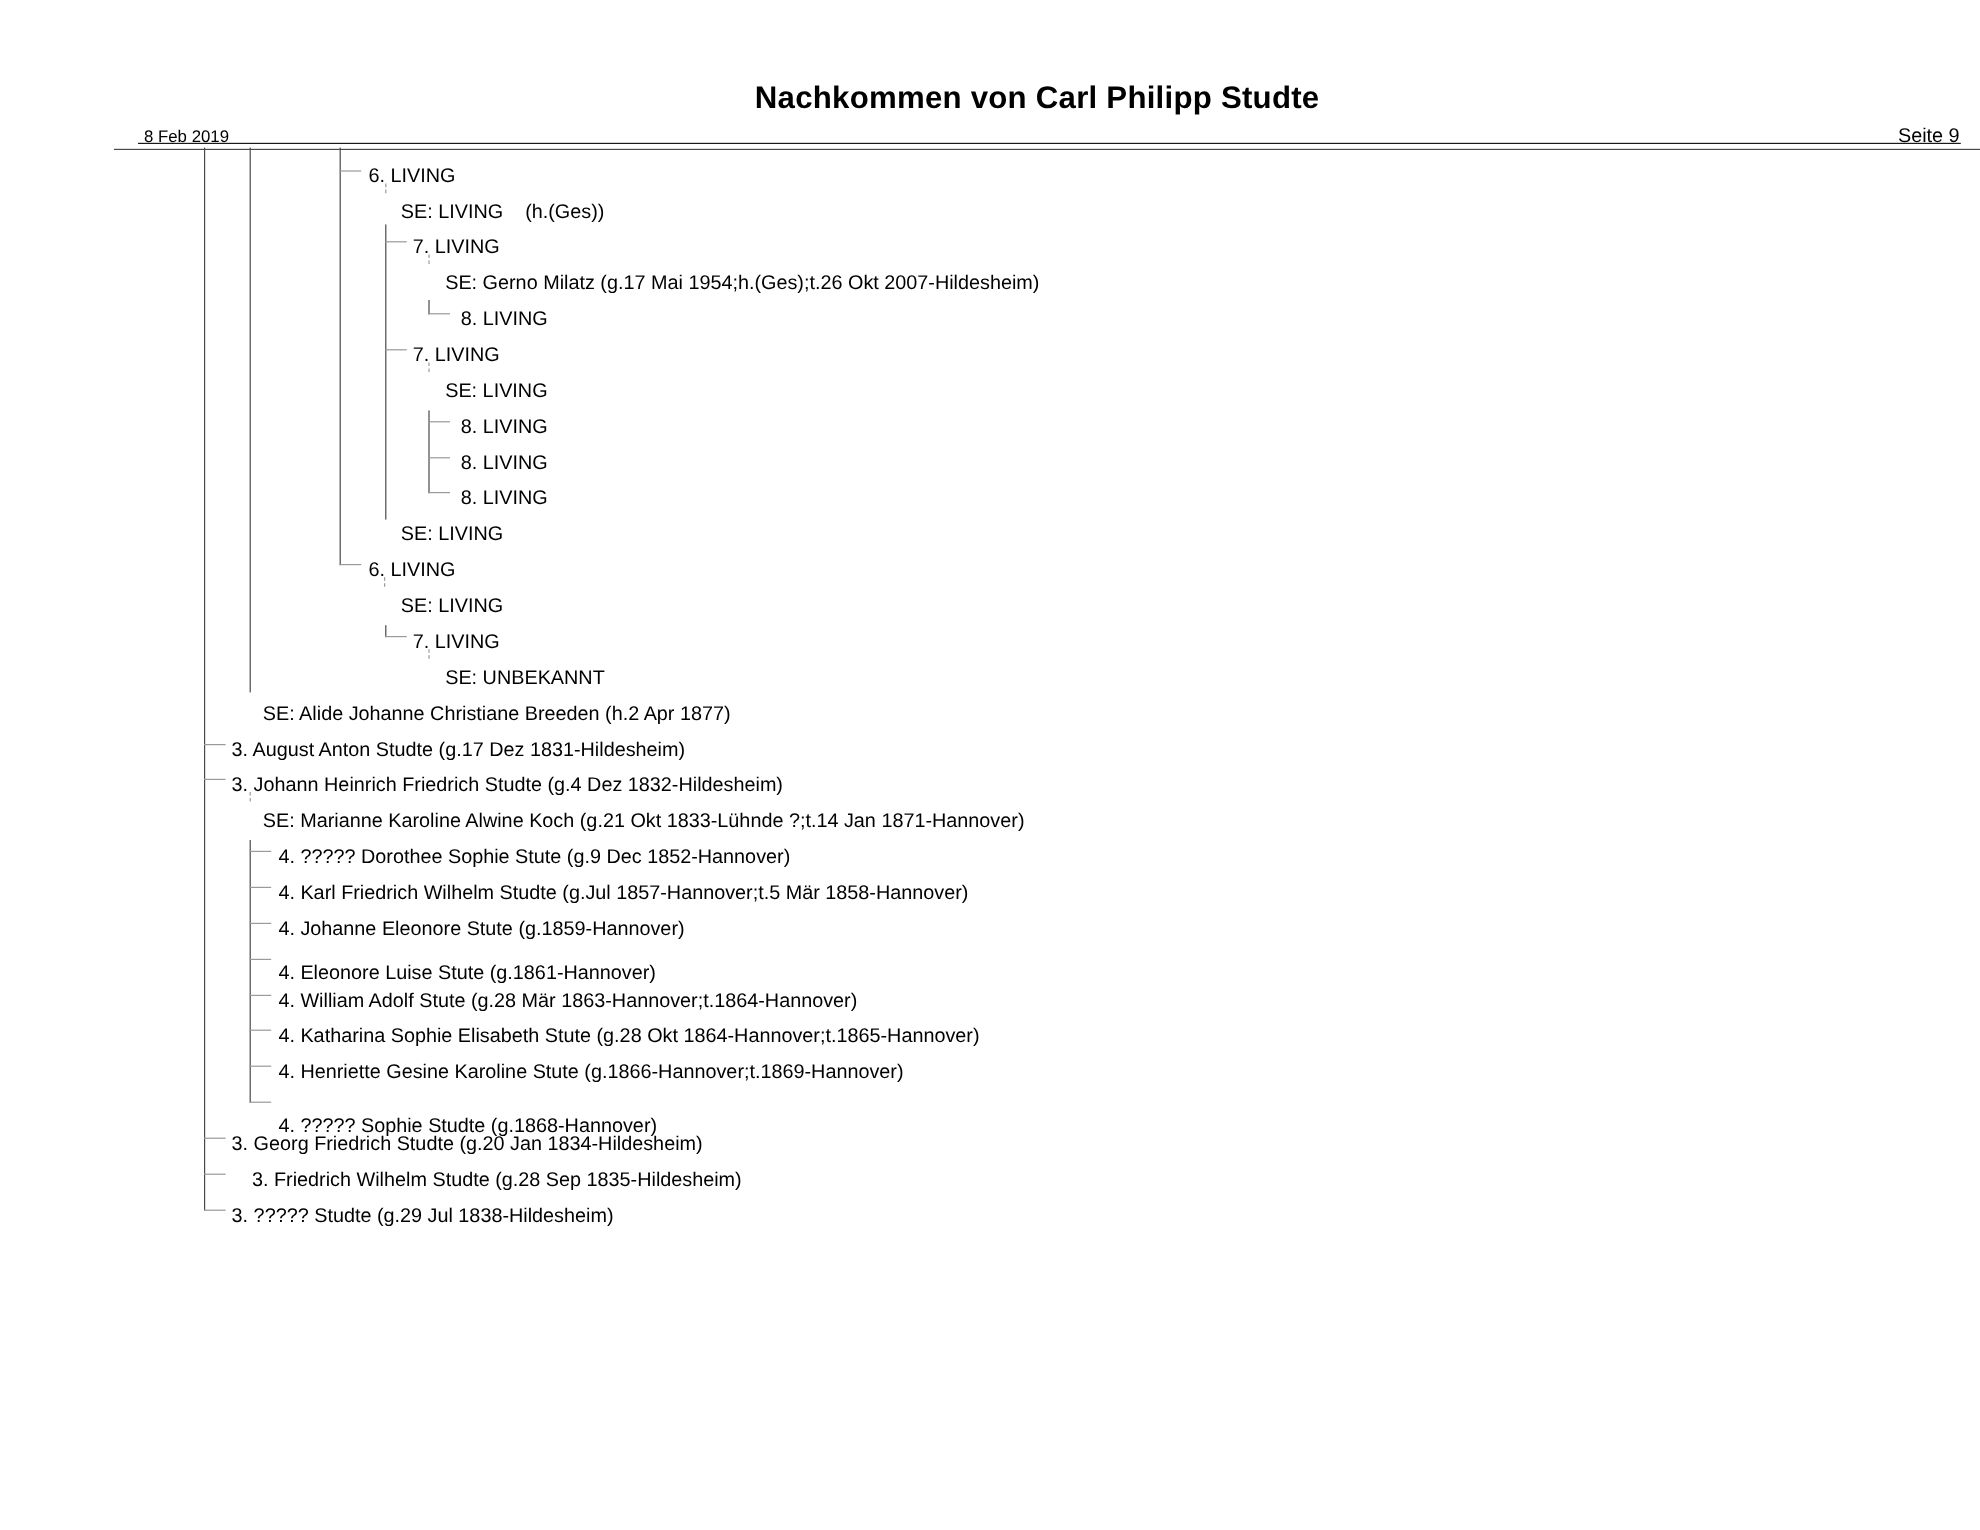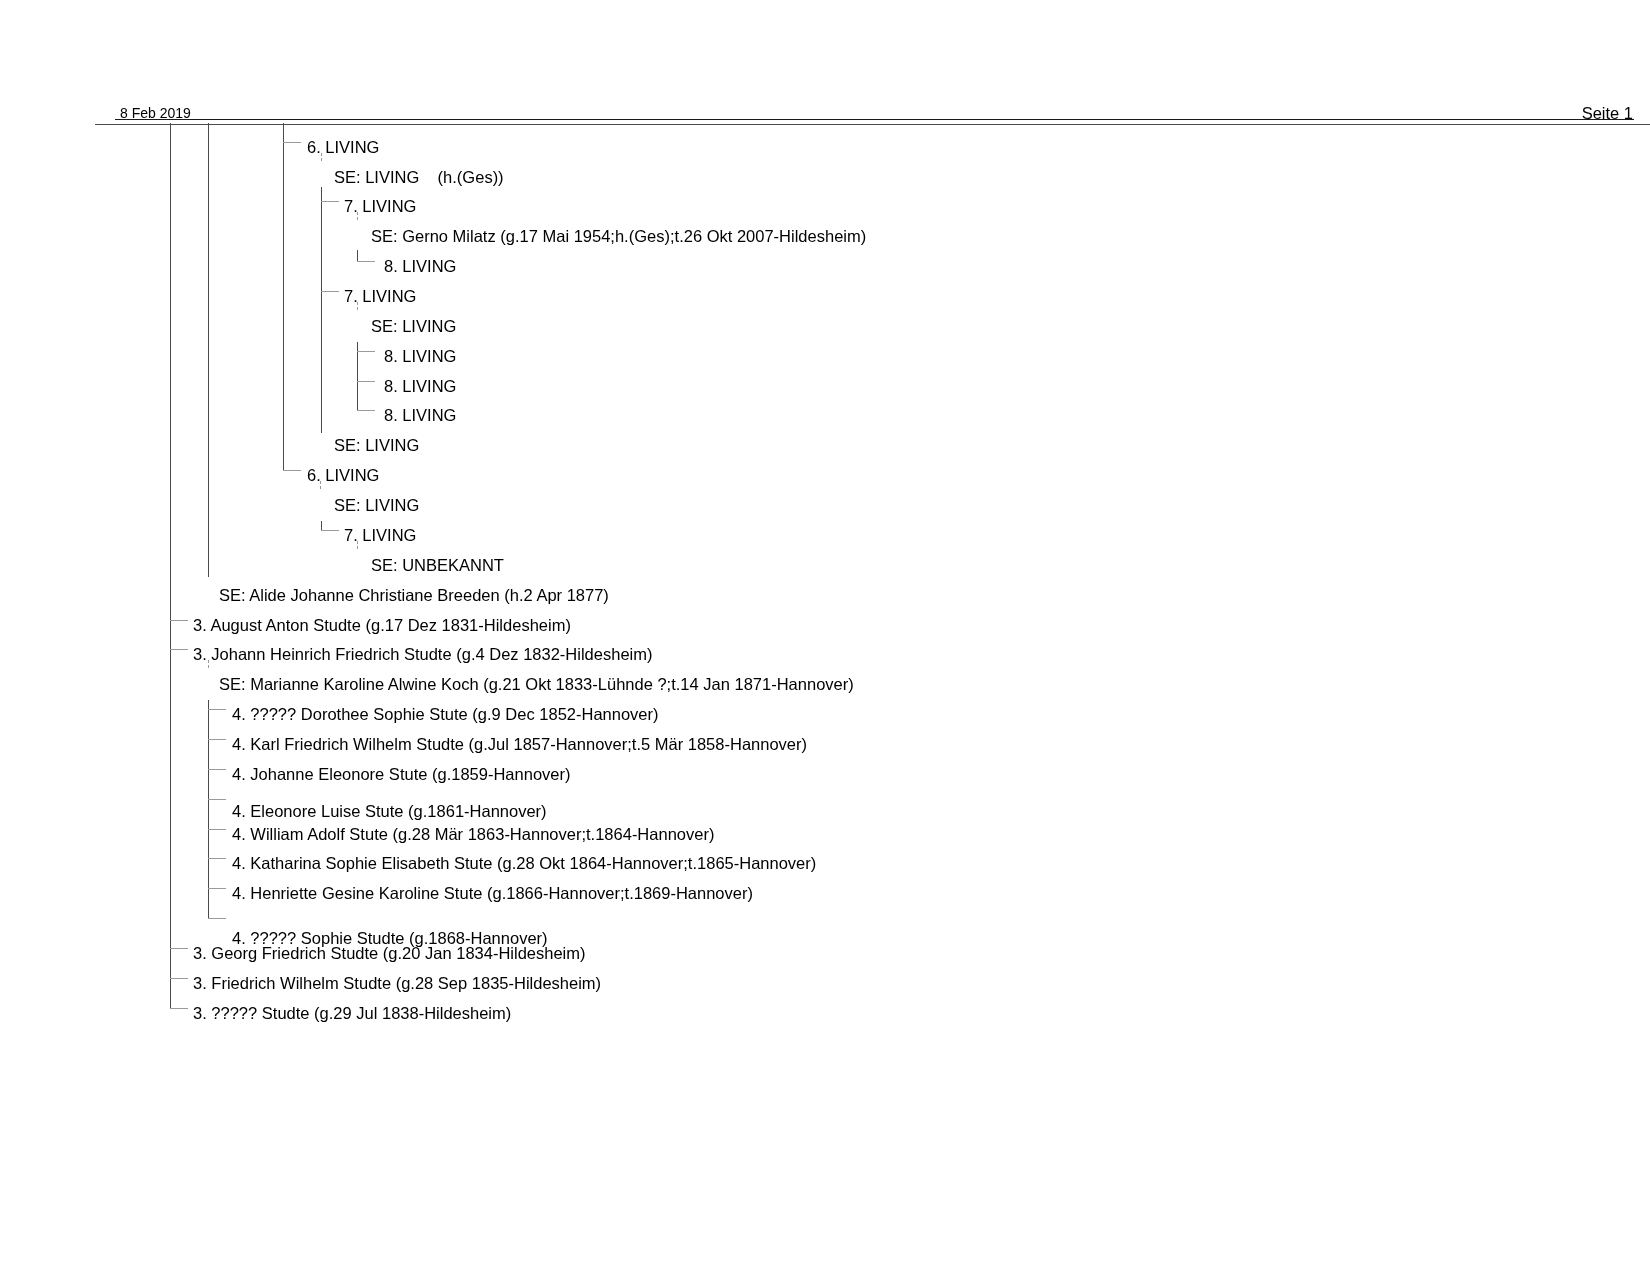--- a/index.html
+++ b/index.html
@@ -31,21 +31,22 @@
   }
   .vline{position:absolute;width:0;border-left:1px solid #4a4a4a;}
   .tick{position:absolute;height:0;width:18px;border-top:1px solid #9a9a9a;}
   .stub{position:absolute;width:0;height:8px;border-left:1px dashed #9a9a9a;}
 </style>
 </head>
 <body>
 
 <div id="page">
   <div class="hdr-date">8 Feb 2019</div>
-  <div class="hdr-page">Seite 1</div>
+  <div class="hdr-title">Nachkommen von Carl Philipp Studte</div>
+  <div class="hdr-page">Seite 9</div>
   <div class="rule-a"></div>
   <div class="rule-b"></div>
   <div id="tree">
       <div class="tree-row" style="left: 307px; top: 136.7px;">6. LIVING</div>
       <div class="tree-row" style="left: 334px; top: 166.6px;">SE: LIVING    (h.(Ges))</div>
       <div class="tree-row" style="left: 344px; top: 196.4px;">7. LIVING</div>
       <div class="tree-row" style="left: 371px; top: 226.3px;">SE: Gerno Milatz (g.17 Mai 1954;h.(Ges);t.26 Okt 2007-Hildesheim)</div>
       <div class="tree-row" style="left: 384px; top: 256.1px;">8. LIVING</div>
       <div class="tree-row" style="left: 344px; top: 286px;">7. LIVING</div>
       <div class="tree-row" style="left: 371px; top: 315.9px;">SE: LIVING</div>
@@ -63,21 +64,21 @@
       <div class="tree-row" style="left: 219px; top: 674.2px;">SE: Marianne Karoline Alwine Koch (g.21 Okt 1833-Lühnde ?;t.14 Jan 1871-Hannover)</div>
       <div class="tree-row" style="left: 232px; top: 704px;">4. ????? Dorothee Sophie Stute (g.9 Dec 1852-Hannover)</div>
       <div class="tree-row" style="left: 232px; top: 733.9px;">4. Karl Friedrich Wilhelm Studte (g.Jul 1857-Hannover;t.5 Mär 1858-Hannover)</div>
       <div class="tree-row" style="left: 232px; top: 763.8px;">4. Johanne Eleonore Stute (g.1859-Hannover)</div>
       <div class="tree-row" style="left: 232px; top: 801px;">4. Eleonore Luise Stute (g.1861-Hannover)</div>
       <div class="tree-row" style="left: 232px; top: 823.5px;">4. William Adolf Stute (g.28 Mär 1863-Hannover;t.1864-Hannover)</div>
       <div class="tree-row" style="left: 232px; top: 853.3px;">4. Katharina Sophie Elisabeth Stute (g.28 Okt 1864-Hannover;t.1865-Hannover)</div>
       <div class="tree-row" style="left: 232px; top: 883.2px;">4. Henriette Gesine Karoline Stute (g.1866-Hannover;t.1869-Hannover)</div>
       <div class="tree-row" style="left: 232px; top: 892px; margin-top: 36px;">4. ????? Sophie Studte (g.1868-Hannover)</div>
       <div class="tree-row" style="left: 193px; top: 942.9px;">3. Georg Friedrich Studte (g.20 Jan 1834-Hildesheim)</div>
-      <div class="tree-row" style="left: 193px; top: 972.8px;">3. Friedrich Wilhelm Studte (g.28 Sep 1835-Hildesheim)</div>
+      <div class="tree-row" style="left: 210px; top: 972.8px;">3. Friedrich Wilhelm Studte (g.28 Sep 1835-Hildesheim)</div>
       <div class="tree-row" style="left: 193px; top: 1002.6px;">3. ????? Studte (g.29 Jul 1838-Hildesheim)</div>
     </div>
   <div id="lines">
       <div class="vline" style="left: 169.5px; top: 123px; height: 885.6px;"></div>
       <div class="vline" style="left: 207.5px; top: 123px; height: 454px;"></div>
       <div class="vline" style="left: 207.5px; top: 700px; height: 219.1px;"></div>
       <div class="vline" style="left: 283px; top: 123px; height: 348.2px;"></div>
       <div class="vline" style="left: 320.5px; top: 187px; height: 246px;"></div>
       <div class="vline" style="left: 320.5px; top: 521px; height: 9.9px;"></div>
       <div class="vline" style="left: 356.5px; top: 250px; height: 12.1px;"></div>

